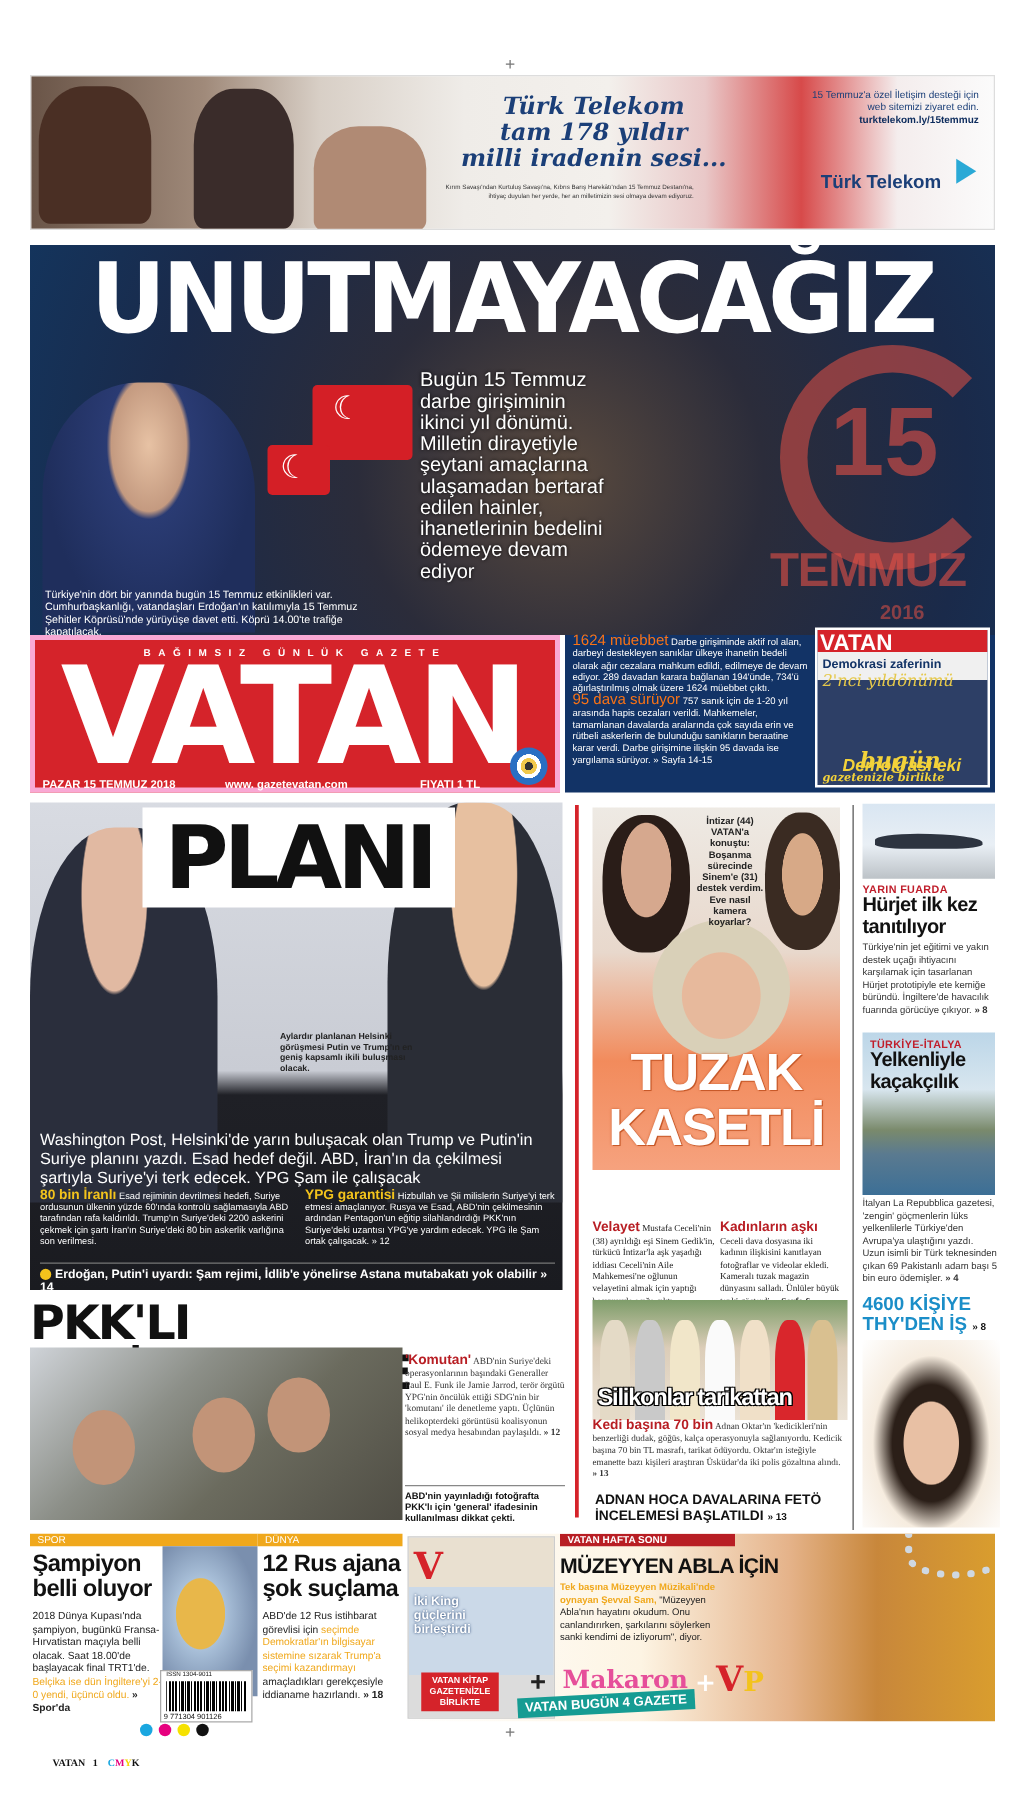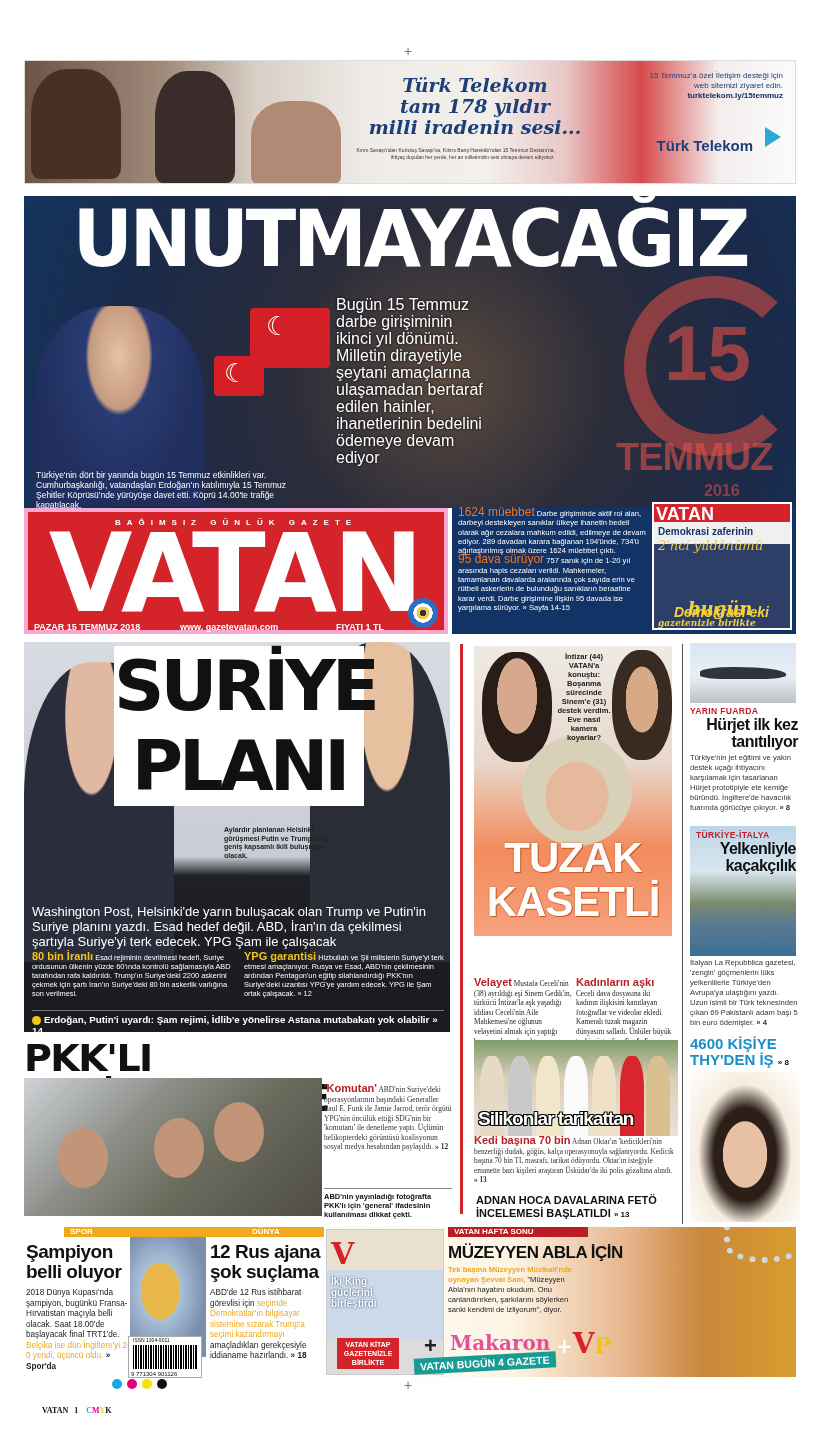--- a/index.html
+++ b/index.html
@@ -83,36 +83,36 @@
   .kas-face3 { position: absolute; left: 48px; top: 90px; width: 110px; height: 110px; border-radius: 50%; background: radial-gradient(ellipse at 50% 55%, #e7b99c 0 40%, #d9d0b8 41%); }
   .kas-quote { position: absolute; left: 80px; top: 6px; width: 60px; text-align: center; font-size: 7.6px; line-height: 9px; font-weight: bold; color: #222; }
   .kas-head { position: absolute; left: 0; top: 190px; width: 198px; text-align: center; color: #fff; font-weight: bold; font-size: 42px; line-height: 44px; letter-spacing: -1px; text-shadow: 0 0 2px #c85a2a, 1px 1px 0 #c85a2a; }
   .kas-col { position: absolute; top: 938px; width: 98px; font-size: 7.3px; line-height: 9.6px; font-family: "Liberation Serif", serif; color: #222; margin-top: 40px; }
   .kas-col .hl { color: #b81e24; font-weight: bold; font-size: 11px; font-family: "Liberation Sans", sans-serif; }
 
   
   .r-jet { left: 690px; top: 643px; width: 106px; height: 60px; background: linear-gradient(180deg, #d9e6f2 0%, #e9eff5 55%, #bcc2c7 100%); }
   .r-jet::after { content: ""; position: absolute; left: 10px; top: 24px; width: 86px; height: 12px; background: #2d3440; border-radius: 40% 60% 30% 30%; }
   .r-kicker { font-size: 8.6px; font-weight: bold; color: #c01e2b; letter-spacing: 0.3px; }
-  .r-title { font-size: 16px; font-weight: bold; letter-spacing: -0.5px; line-height: 17px; color: #111; text-align: right; }
+  .r-title { font-size: 16px; font-weight: bold; letter-spacing: -0.5px; line-height: 17px; color: #111; }
   .r-body { font-size: 7.6px; line-height: 10px; color: #333; }
   .r-boat { left: 690px; top: 826px; width: 106px; height: 130px; background: linear-gradient(180deg, #bcd6e8 0%, #d8e6ef 35%, #7a8a6c 60%, #5a7a90 75%, #3c6f96 100%); }
   .thy { left: 690px; top: 1036px; width: 110px; font-weight: bold; font-size: 15px; line-height: 16px; color: #1b8ec8; }
   .ad-woman { left: 690px; top: 1072px; width: 110px; height: 150px; background: radial-gradient(ellipse at 50% 55%, #e8c0a4 0 28%, #2b1f18 29% 40%, #f6ecdf 60%, #fff 100%); }
 
   
   .sil-photo { left: 474px; top: 1040px; width: 204px; height: 96px; background: linear-gradient(180deg, #7e9d6a 0%, #dccdb8 40%, #ebe2d5 100%); overflow: hidden; }
   .sil-fig { position: absolute; bottom: 0; width: 24px; height: 80px; border-radius: 40% 40% 0 0; }
   .sil-head { position: absolute; left: 4px; top: 68px; color: #fff; font-weight: bold; font-size: 19px; letter-spacing: -1px; text-shadow: 1px 1px 0 #000, -1px -1px 0 #000, 1px -1px 0 #000, -1px 1px 0 #000; }
   .sil-body { left: 474px; top: 1136px; width: 200px; font-size: 7.3px; line-height: 9.5px; font-family: "Liberation Serif", serif; color: #333; }
   .sil-body .hl { color: #b81e24; font-weight: bold; font-size: 11px; font-family: "Liberation Sans", sans-serif; }
   .adnan { left: 476px; top: 1194px; width: 200px; font-size: 11px; line-height: 13px; font-weight: bold; color: #111; }
 
   
-  .strip-bar { position: absolute; top: 1227px; height: 10px; font-size: 8px; color: #fff; font-weight: bold; padding-left: 6px; line-height: 10px; margin-left: 40px; }
+  .strip-bar { position: absolute; top: 1227px; height: 10px; font-size: 8px; color: #fff; font-weight: normal; padding-left: 6px; line-height: 10px; }
   .spor-title, .dunya-title { position: absolute; font-weight: bold; font-size: 19px; line-height: 20px; letter-spacing: -0.5px; color: #111; }
   .spor-body, .dunya-body { position: absolute; font-size: 8.2px; line-height: 10.5px; color: #222; }
   .hlo { color: #f0a81c; }
   .cup { left: 130px; top: 1237px; width: 76px; height: 120px; background: radial-gradient(ellipse at 40% 45%, #e8b74a 0 30%, #a9c0d9 31%, #7a8fae 70%); }
   .barcode { left: 128px; top: 1336px; width: 74px; height: 42px; background: #fff; border: 1px solid #aaa; }
   .bars { position: absolute; left: 4px; top: 8px; width: 64px; height: 24px; background: repeating-linear-gradient(90deg, #000 0 1px, #fff 1px 2px, #000 2px 4px, #fff 4px 5px); }
   .issn { position: absolute; left: 4px; top: 0; font-size: 5px; }
   .bnum { position: absolute; left: 2px; bottom: 0; font-size: 6px; }
 
   .wk { left: 324px; top: 1227px; width: 472px; height: 150px; background: linear-gradient(90deg, #ffffff 0%, #fdf4e3 40%, #e5b38a 65%, #c8873b 80%, #d99d2e 100%); overflow: hidden; }
@@ -194,21 +194,20 @@
     <div class="mini-promo1">Demokrasi eki</div>
     <div class="mini-promo2">bugün</div>
     <div class="mini-promo3">gazetenizle birlikte</div>
   </div>
 </div>
 
 <div class="abs main">
   <div class="main-putin"></div>
   <div class="main-trump"></div>
   <div class="main-head">
-    <div>SURİYE</div>
     <div>PLANI</div>
   </div>
   <div class="main-cap">Aylardır planlanan Helsinki görüşmesi Putin ve Trump'ın en geniş kapsamlı ikili buluşması olacak.</div>
   <div class="main-lede">Washington Post, Helsinki'de yarın buluşacak olan Trump ve Putin'in Suriye planını yazdı. Esad hedef değil. ABD, İran'ın da çekilmesi şartıyla Suriye'yi terk edecek. YPG Şam ile çalışacak</div>
   <div class="main-col" style="left:8px;">
     <span class="hl">80 bin İranlı</span>
     <span>Esad rejiminin devrilmesi hedefi, Suriye ordusunun ülkenin yüzde 60'ında kontrolü sağlamasıyla ABD tarafından rafa kaldırıldı. Trump'ın Suriye'deki 2200 askerini çekmek için şartı İran'ın Suriye'deki 80 bin askerlik varlığına son verilmesi.</span>
   </div>
   <div class="main-col" style="left:220px;">
     <span class="hl">YPG garantisi</span>

